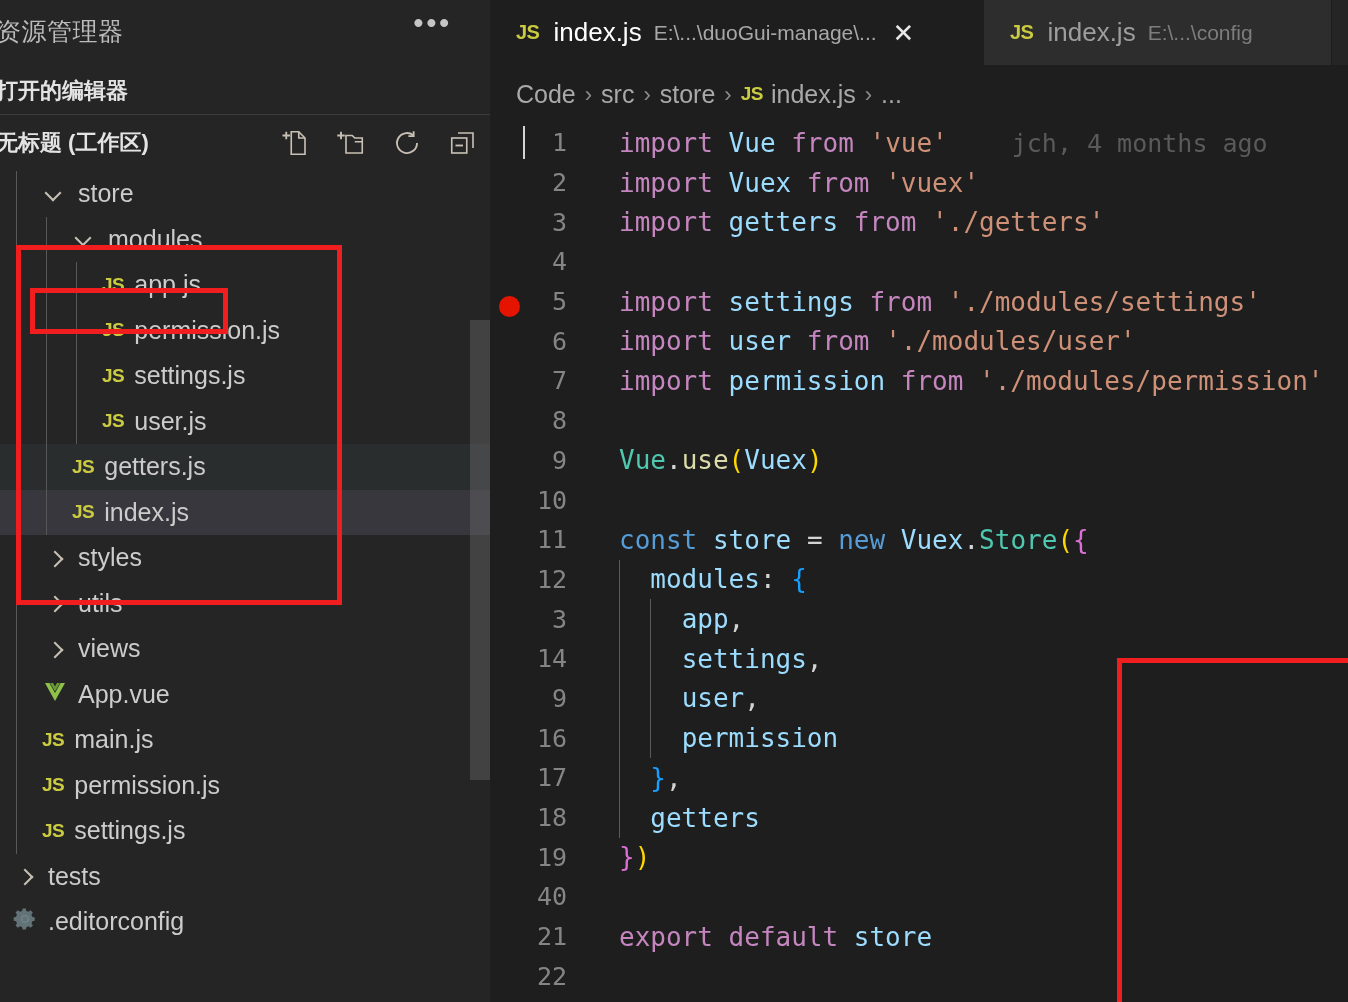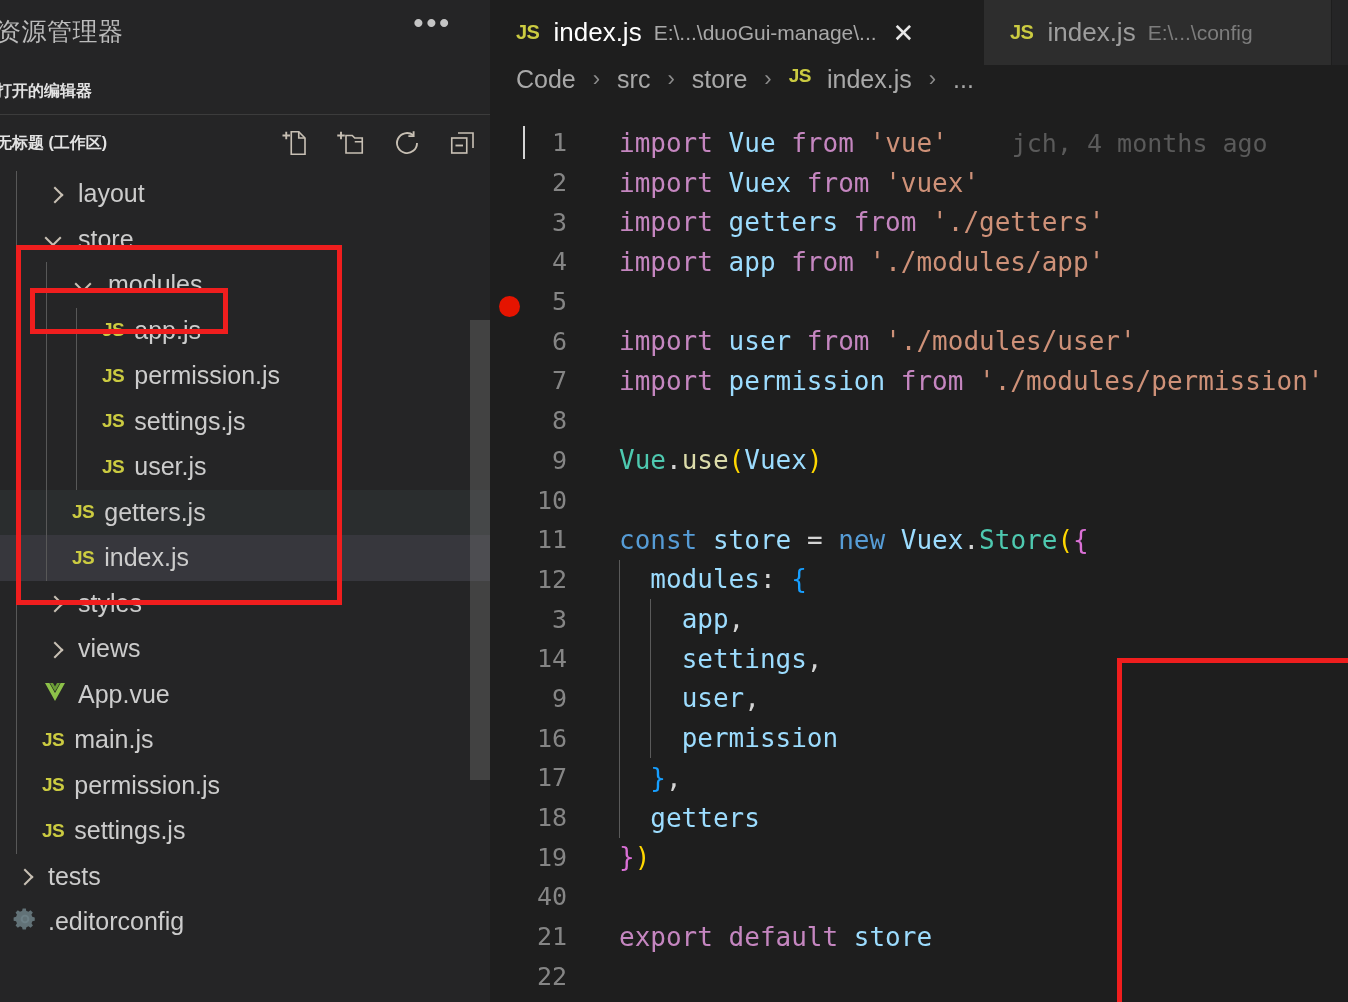--- a/index.html
+++ b/index.html
@@ -53,21 +53,21 @@
     font-size: 28px;
     line-height: 10px;
     letter-spacing: 3px;
     font-weight: 700;
   }
 
   .section-header {
     height: 46px;
     display: flex;
     align-items: center;
-    font-size: 16px;
+    font-size: 22px;
     font-weight: bold;
     color: #e3e3e3;
     padding-left: 0px;
     position: relative;
   }
   .section-header.open-editors { margin-top: 6px; }
   .section-header .sh-label { margin-left: -4px; }
 
   .section-header.workspace {
     border-top: 1px solid #3c3c3c;
@@ -217,26 +217,26 @@
     line-height: 1;
   }
   .tabbar-rest {
     flex: 1 1 auto;
     background: #252526;
   }
 
   .breadcrumbs {
     height: 58px;
     display: flex;
-    align-items: flex-start;
+    align-items: center;
     padding-left: 26px;
     background: #1e1e1e;
     font-size: 25px;
     color: #a9a9a9;
-    gap: 8px;
+    gap: 0;
   }
   .bc-item { color: #a9a9a9; }
   .bc-sep {
     margin: 0 9px;
     color: #8c8c8c;
     font-size: 22px;
     position: relative;
     top: 1px;
   }
   .breadcrumbs .js-ico { font-size: 19px; margin-right: 8px; }
@@ -359,26 +359,20 @@
             <path d="M6 14h6" stroke="#c8c0b4" stroke-width="1.5"></path>
           </svg>
         </span>
       </div>
     </div>
 
     <div class="tree" id="file-tree">
         <div class="tree-row">
           <div class="indent-guide" style="left: 16px;"></div>
           <div style="width: 42px; flex: 0 0 42px;"></div>
-          <span class="chev"></span>
-          <span class="tree-label">layout</span>
-        </div>
-        <div class="tree-row">
-          <div class="indent-guide" style="left: 16px;"></div>
-          <div style="width: 42px; flex: 0 0 42px;"></div>
           <span class="chev down"></span>
           <span class="tree-label">store</span>
         </div>
         <div class="tree-row">
           <div class="indent-guide" style="left: 16px;"></div>
           <div class="indent-guide" style="left: 46px;"></div>
           <div style="width: 72px; flex: 0 0 72px;"></div>
           <span class="chev down"></span>
           <span class="tree-label">modules</span>
         </div>
@@ -426,20 +420,26 @@
           <div class="indent-guide" style="left: 46px;"></div>
           <div style="width: 72px; flex: 0 0 72px;"></div>
           <span class="js-ico">JS</span>
           <span class="tree-label">index.js</span>
         </div>
         <div class="tree-row">
           <div class="indent-guide" style="left: 16px;"></div>
           <div style="width: 42px; flex: 0 0 42px;"></div>
           <span class="chev"></span>
           <span class="tree-label">styles</span>
+        </div>
+        <div class="tree-row">
+          <div class="indent-guide" style="left: 16px;"></div>
+          <div style="width: 42px; flex: 0 0 42px;"></div>
+          <span class="chev"></span>
+          <span class="tree-label">utils</span>
         </div>
         <div class="tree-row">
           <div class="indent-guide" style="left: 16px;"></div>
           <div style="width: 42px; flex: 0 0 42px;"></div>
           <span class="chev"></span>
           <span class="tree-label">views</span>
         </div>
         <div class="tree-row">
           <div class="indent-guide" style="left: 16px;"></div>
           <div style="width: 42px; flex: 0 0 42px;"></div>
@@ -516,22 +516,22 @@
         <span class="bc-item">index.js</span>
         <span class="bc-sep">›</span>
         <span class="bc-item">...</span>
       </div>
 
     <div class="code-area" id="code-area">
       <div class="redbox" id="redbox-code-store"></div>
     <div class="code-line"><div class="gutter">1</div><span class="cursor"></span><div class="code-text"><span class="t-kw">import</span><span class="t-plain"> </span><span class="t-var">Vue</span><span class="t-plain"> </span><span class="t-kw">from</span><span class="t-plain"> </span><span class="t-str">'vue'</span><span class="blame">jch, 4 months ago</span></div></div>
         <div class="code-line"><div class="gutter">2</div><div class="code-text"><span class="t-kw">import</span><span class="t-plain"> </span><span class="t-var">Vuex</span><span class="t-plain"> </span><span class="t-kw">from</span><span class="t-plain"> </span><span class="t-str">'vuex'</span></div></div>
         <div class="code-line"><div class="gutter">3</div><div class="code-text"><span class="t-kw">import</span><span class="t-plain"> </span><span class="t-var">getters</span><span class="t-plain"> </span><span class="t-kw">from</span><span class="t-plain"> </span><span class="t-str">'./getters'</span></div></div>
-        <div class="code-line"><div class="gutter">4</div><div class="code-text"><span class="t-kw">import</span><span class="t-plain"> </span><span class="t-var">app</span><span class="t-plain"> </span><span class="t-kw">from</span><span class="t-plain"> </span><span class="t-str">'./modules/app'</span></div></div>
-        <div class="code-line"><div class="gutter">5<span class="breakpoint"></span></div></div>
+        <div class="code-line"><div class="gutter">4</div></div>
+        <div class="code-line"><div class="gutter">5<span class="breakpoint"></span></div><div class="code-text"><span class="t-kw">import</span><span class="t-plain"> </span><span class="t-var">settings</span><span class="t-plain"> </span><span class="t-kw">from</span><span class="t-plain"> </span><span class="t-str">'./modules/settings'</span></div></div>
         <div class="code-line"><div class="gutter">6</div><div class="code-text"><span class="t-kw">import</span><span class="t-plain"> </span><span class="t-var">user</span><span class="t-plain"> </span><span class="t-kw">from</span><span class="t-plain"> </span><span class="t-str">'./modules/user'</span></div></div>
         <div class="code-line"><div class="gutter">7</div><div class="code-text"><span class="t-kw">import</span><span class="t-plain"> </span><span class="t-var">permission</span><span class="t-plain"> </span><span class="t-kw">from</span><span class="t-plain"> </span><span class="t-str">'./modules/permission'</span></div></div>
         <div class="code-line"><div class="gutter">8</div><div class="code-text"></div></div>
         <div class="code-line"><div class="gutter">9</div><div class="code-text"><span class="t-type">Vue</span><span class="t-plain">.</span><span class="t-fn">use</span><span class="p-y">(</span><span class="t-var">Vuex</span><span class="p-y">)</span></div></div>
         <div class="code-line"><div class="gutter">10</div><div class="code-text"></div></div>
         <div class="code-line"><div class="gutter">11</div><div class="code-text"><span class="t-blue">const</span><span class="t-plain"> </span><span class="t-var">store</span><span class="t-plain"> </span><span class="t-plain">=</span><span class="t-plain"> </span><span class="t-blue">new</span><span class="t-plain"> </span><span class="t-var">Vuex</span><span class="t-plain">.</span><span class="t-type">Store</span><span class="p-y">(</span><span class="p-p">{</span></div></div>
         <div class="code-line"><div class="gutter">12</div><div class="code-text"><span class="t-plain">  </span><span class="t-var">modules</span><span class="t-plain">:</span><span class="t-plain"> </span><span class="p-b">{</span></div></div>
         <div class="code-line"><div class="gutter">3</div><div class="code-text"><span class="t-plain">    </span><span class="t-var">app</span><span class="t-plain">,</span></div></div>
         <div class="code-line"><div class="gutter">14</div><div class="code-text"><span class="t-plain">    </span><span class="t-var">settings</span><span class="t-plain">,</span></div></div>
         <div class="code-line"><div class="gutter">9</div><div class="code-text"><span class="t-plain">    </span><span class="t-var">user</span><span class="t-plain">,</span></div></div>

